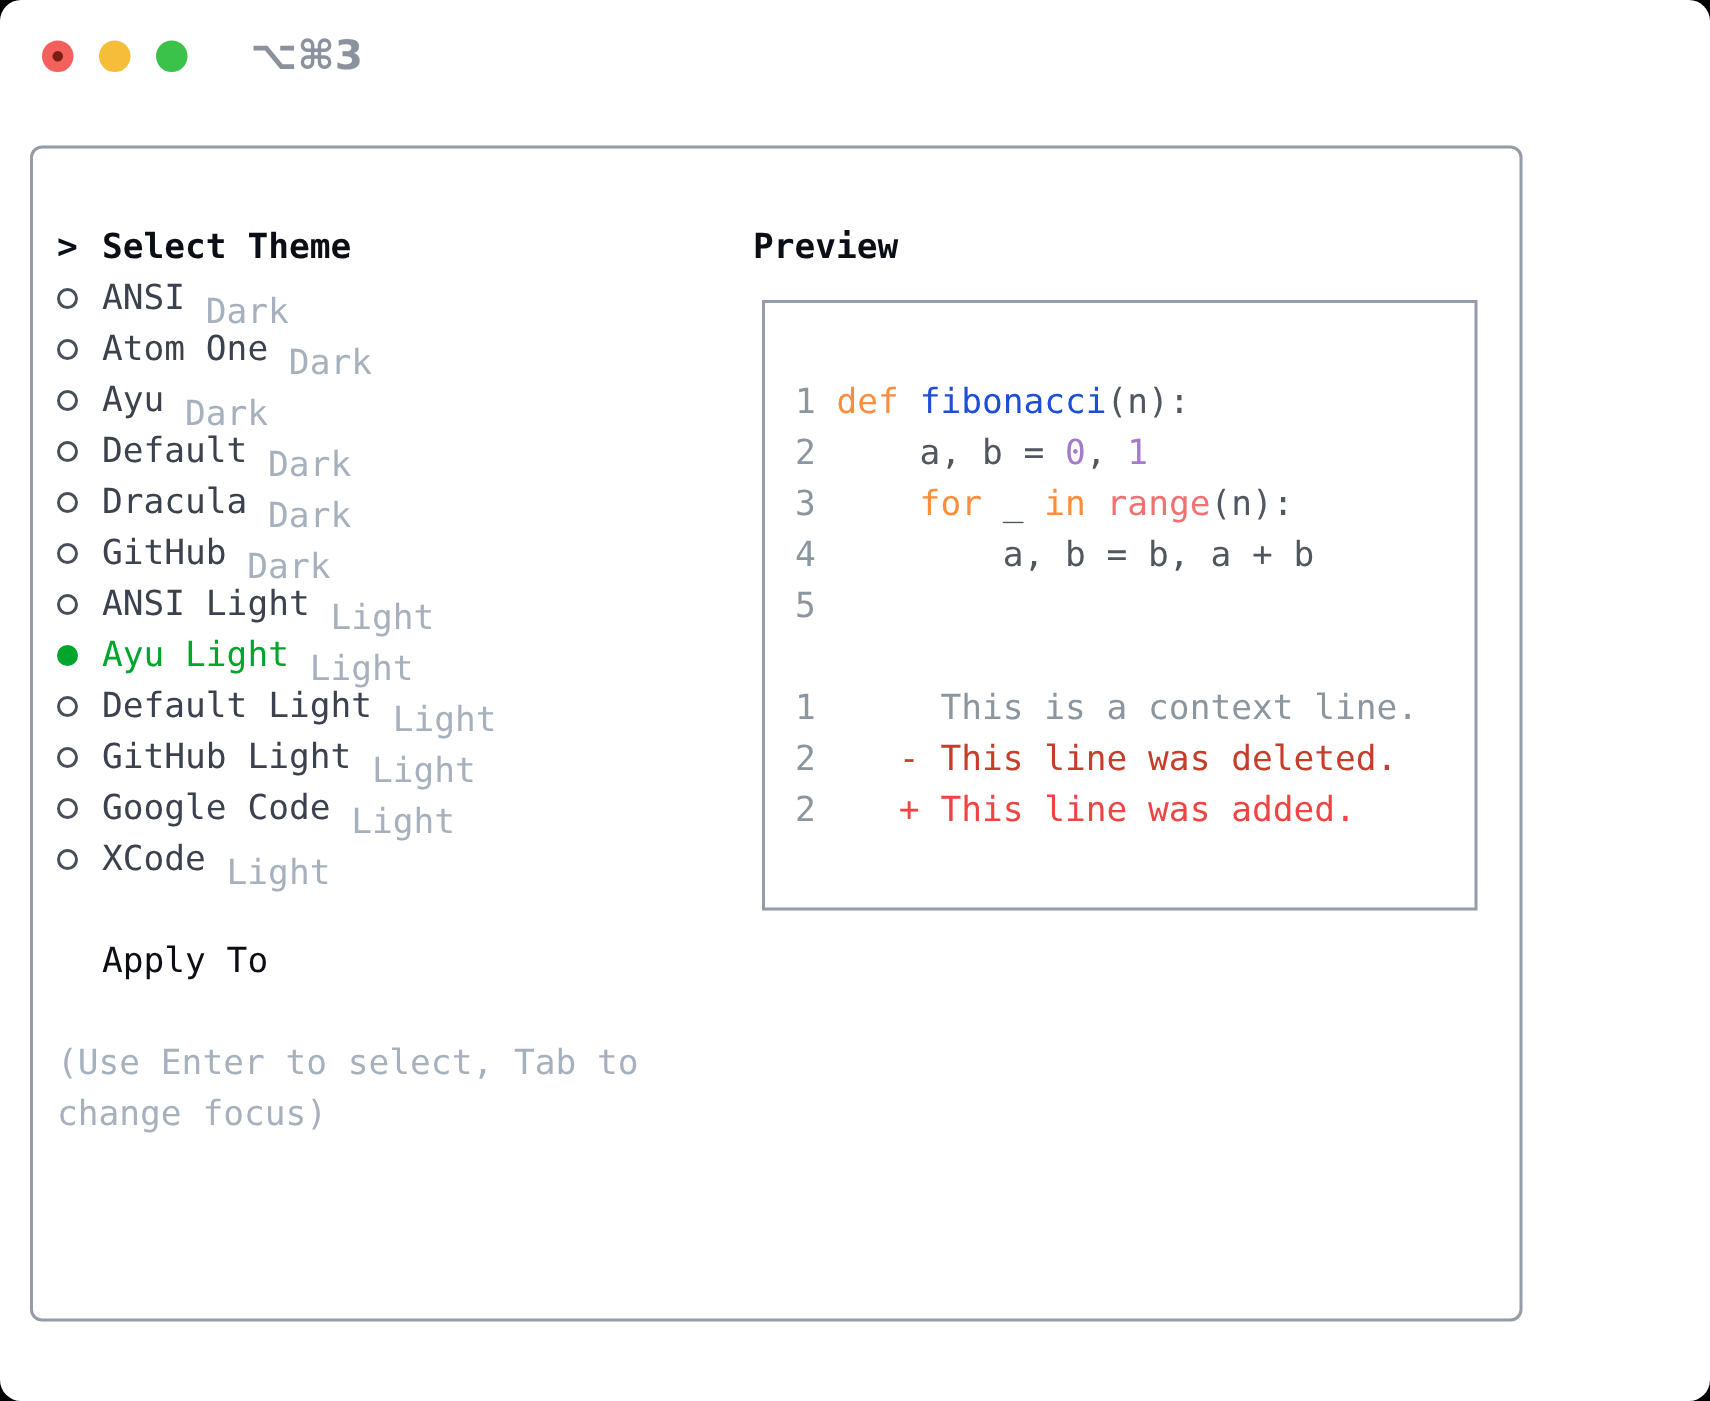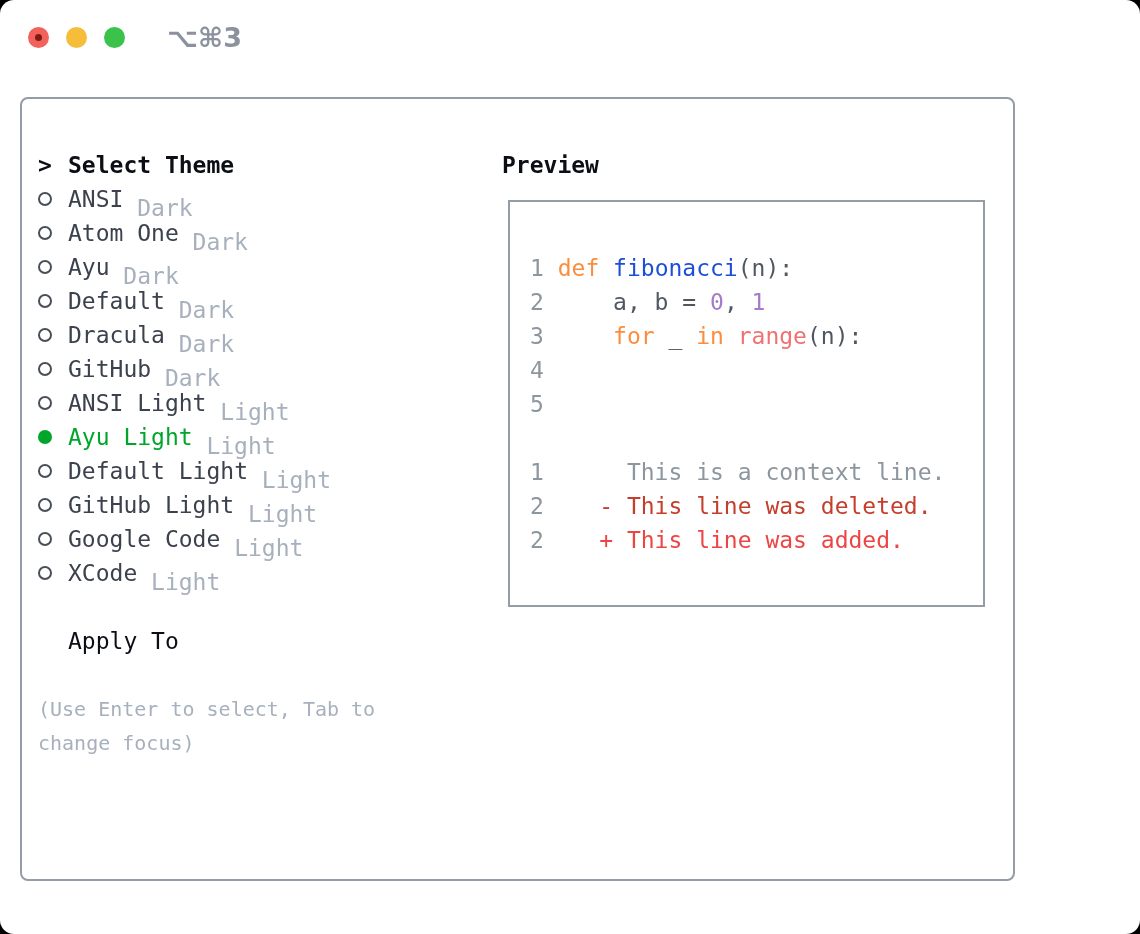--- a/index.html
+++ b/index.html
@@ -37,21 +37,21 @@
   .caret { font-weight: bold; color: var(--heading); font-size: 23px; }
   .hdr { font-weight: bold; color: var(--heading); }
   .hdr-plain { color: var(--heading); }
   .circle { width: 14px; height: 14px; border-radius: 50%;
             border: 2px solid #494f59; box-sizing: border-box; }
   .circle.sel { background: var(--accent-green); border-color: var(--accent-green); }
   .t-name { color: var(--item-text); }
   .t-name.sel { color: var(--accent-green); }
   .t-variant { color: var(--muted); margin-left: 0.6em; margin-top: 17px; }
 
-  .help { margin-top: 34px; font-size: 20px; line-height: 34px; color: var(--muted); }
+  .help { margin-top: 34px; font-size: 23px; line-height: 34px; color: var(--muted); }
 
   
   .preview-box {
     margin-top: 18px; margin-left: 6px; width: 477px; height: 407px;
     box-sizing: border-box; border: 2px solid var(--border);
     padding: 49px 0 0 20px; background: #fff;
   }
   .code-line { height: 34px; font-size: 23px; line-height: 34px; display: flex; white-space: pre; }
   .lnum { color: var(--line-number); width: 1ch; margin-right: 1ch; flex: none; }
   .tokens { white-space: pre; }
@@ -109,21 +109,21 @@
 
     <div class="right-col">
       <div class="row">
         <span class="hdr">Preview</span>
       </div>
       <div class="preview-box">
         <div id="code-block">
             <div class="code-line"><span class="lnum">1</span><span class="tokens"><span style="color: rgb(250, 141, 62);">def</span><span style="color: rgb(81, 87, 96);"> </span><span style="color: #1d4ed8;">fibonacci</span><span style="color: rgb(81, 87, 96);">(n):</span></span></div>
             <div class="code-line"><span class="lnum">2</span><span class="tokens"><span style="color: rgb(81, 87, 96);">    a, b = </span><span style="color: rgb(163, 122, 204);">0</span><span style="color: rgb(81, 87, 96);">, </span><span style="color: rgb(163, 122, 204);">1</span></span></div>
             <div class="code-line"><span class="lnum">3</span><span class="tokens"><span style="color: rgb(81, 87, 96);">    </span><span style="color: rgb(250, 141, 62);">for</span><span style="color: rgb(81, 87, 96);"> _ </span><span style="color: rgb(250, 141, 62);">in</span><span style="color: rgb(81, 87, 96);"> </span><span style="color: rgb(240, 113, 113);">range</span><span style="color: rgb(81, 87, 96);">(n):</span></span></div>
-            <div class="code-line"><span class="lnum">4</span></div>
+            <div class="code-line"><span class="lnum">4</span><span class="tokens"><span style="color: rgb(81, 87, 96);">        a, b = b, a + b</span></span></div>
             <div class="code-line"><span class="lnum">5</span></div>
           </div>
         <div class="code-line"></div>
         <div id="diff-block">
             <div class="code-line"><span class="lnum">1</span><span class="tokens"><span style="color: rgb(140, 150, 159);">     This is a context line.</span></span></div>
             <div class="code-line"><span class="lnum">2</span><span class="tokens"><span style="color: rgb(81, 87, 96);">   </span><span style="color: rgb(197, 62, 44);">- This line was deleted.</span></span></div>
             <div class="code-line"><span class="lnum">2</span><span class="tokens"><span style="color: rgb(81, 87, 96);">   </span><span style="color: #ef4444; text-align: center;">+ This line was added.</span></span></div>
           </div>
       </div>
     </div>

